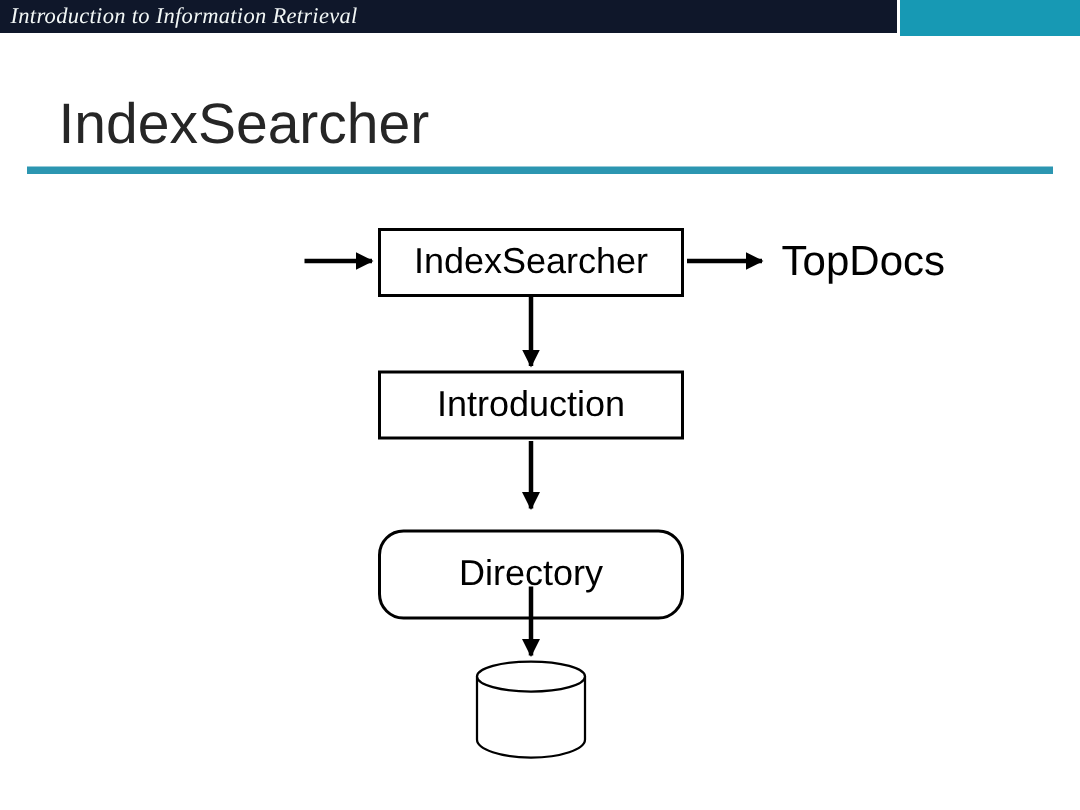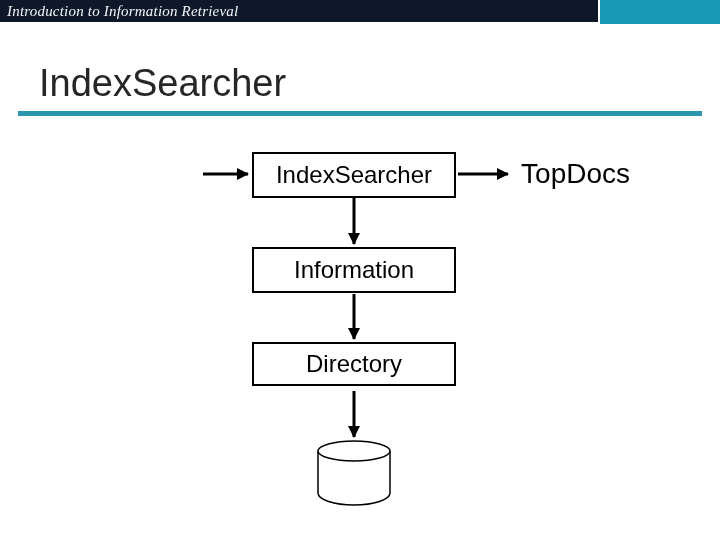--- a/index.html
+++ b/index.html
@@ -80,21 +80,21 @@
     background: #ffffff;
     box-sizing: border-box;
     display: flex;
     align-items: center;
     justify-content: center;
     font-size: 24px;
     color: #000000;
   }
   .box-indexsearcher { top: 152px; height: 46px; }
   .box-indexreader   { top: 247px; height: 46px; }
-  .box-directory     { top: 342px; height: 44px; }
+  .box-directory     { top: 353px; height: 60px; border-radius: 17px; }
 
   .connector-layer {
     position: absolute;
     left: 0; top: 0;
     width: 720px; height: 540px;
     pointer-events: none;
   }
 </style>
 </head>
 <body>
@@ -112,21 +112,21 @@
   <div class="diagram">
 
 
     <span class="flow-label label-topdocs">TopDocs</span>
 
     <div class="flow-box box-indexsearcher">
       <span>IndexSearcher</span>
     </div>
 
     <div class="flow-box box-indexreader">
-      <span>Information</span>
+      <span>Introduction</span>
     </div>
 
     <div class="flow-box box-directory">
       <span>Directory</span>
     </div>
 
     <svg class="connector-layer" width="720" height="540" viewBox="0 0 720 540">
       <defs>
         <marker id="arrowhead" markerUnits="userSpaceOnUse" markerWidth="14" markerHeight="14" refX="11" refY="6" orient="auto">
           <path d="M0,0 L12,6 L0,12 Z" fill="#000000"></path>

